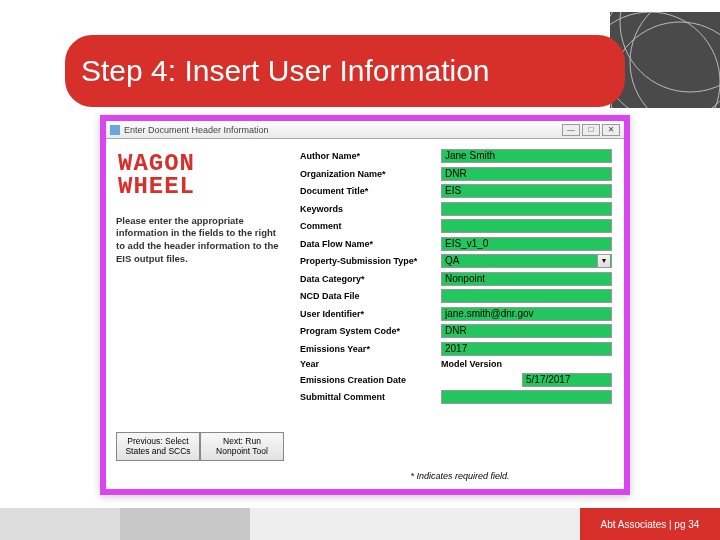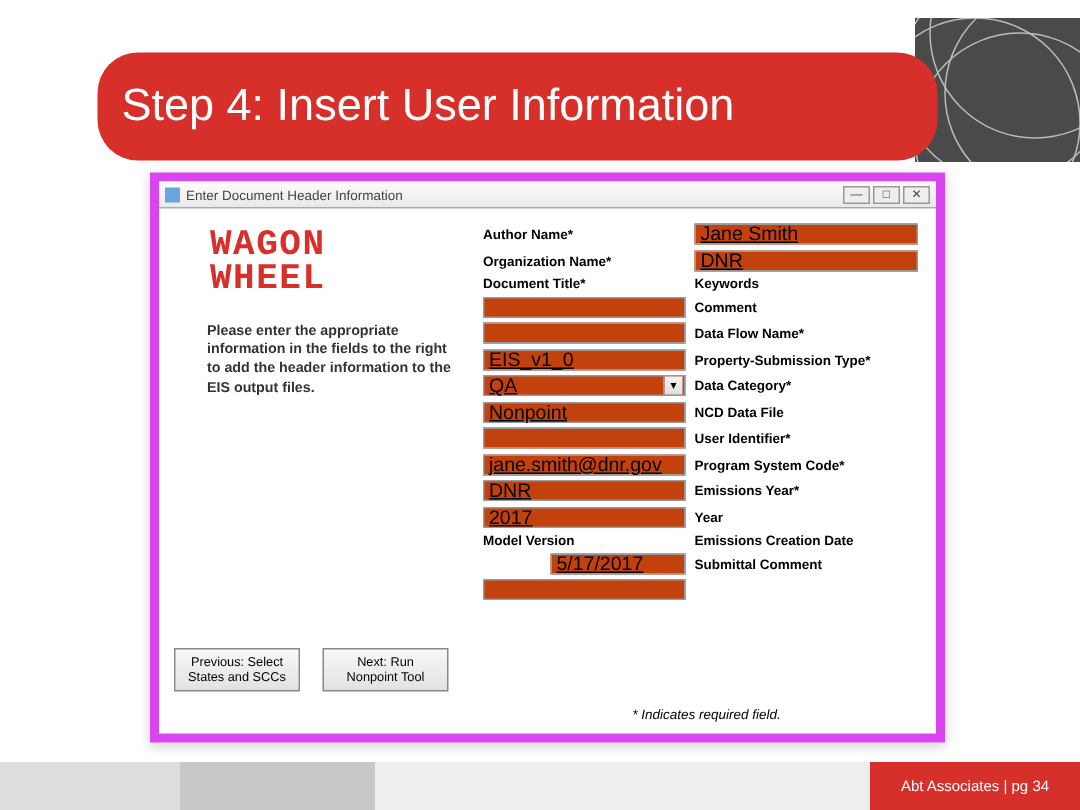--- a/index.html
+++ b/index.html
@@ -11,32 +11,32 @@
   .hero-dark { position: absolute; right: 0; top: 12px; width: 110px; height: 96px; background: #4a4a4a; overflow: hidden; }
   .hero-dark svg { position: absolute; right: -20px; top: -10px; }
 
   .screenshot { position: absolute; left: 100px; top: 115px; width: 530px; height: 380px; border: 6px solid #d946ef; background: #fff; box-shadow: 0 2px 8px rgba(0,0,0,0.2); }
 
   .titlebar { height: 18px; background: linear-gradient(#fdfdfd,#e9e9e9); border-bottom: 1px solid #aaa; display: flex; align-items: center; font-size: 9px; color: #444; padding: 0 4px; position: relative; }
   .titlebar .icon { width: 10px; height: 10px; background: #6aa6de; margin-right: 4px; }
   .titlebar .spacer { flex: 1; }
   .winbtn { width: 18px; height: 12px; border: 1px solid #999; margin-left: 2px; font-size: 8px; line-height: 10px; text-align: center; background: #eee; }
 
-  .body { display: flex; height: calc(100% - 18px); padding-left: 22px; }
+  .body { display: flex; height: calc(100% - 18px); }
   .left { width: 190px; padding: 8px 10px; font-size: 9px; color: #222; }
   .logo { font-family: "Courier New", monospace; font-weight: bold; font-size: 24px; line-height: 0.95; color: #d7302b; letter-spacing: 1px; margin: 6px 0 16px 2px; }
   .instructions { font-size: 9.5px; line-height: 1.35; font-weight: bold; color: #333; }
 
-  .nav-buttons { position: absolute; bottom: 28px; left: 10px; display: flex; gap: 15px; }
+  .nav-buttons { position: absolute; bottom: 28px; left: 10px; display: flex; gap: 0; }
   .nav-buttons button { font-size: 8.5px; padding: 4px 6px; width: 84px; background: linear-gradient(#f8f8f8,#e2e2e2); border: 1px solid #888; cursor: pointer; line-height: 1.1; }
 
   .right { flex: 1; padding: 10px 12px 4px 4px; position: relative; }
   .form { display: grid; grid-template-columns: 135px 1fr; row-gap: 3.5px; column-gap: 6px; font-size: 9px; align-items: center; }
   .form label { font-weight: bold; }
-  .field { height: 14px; border: 1px solid #999; padding: 0 3px; font-size: 13px; line-height: 12px; background: #c2410c; text-decoration: underline; }
+  .field { height: 14px; border: 1px solid #999; padding: 0 3px; font-size: 10px; line-height: 12px; background: #22c55e; }
   .field.select { position: relative; }
   .field.select::after { content: "▾"; position: absolute; right: 1px; top: 0; width: 12px; height: 12px; border-left: 1px solid #999; text-align: center; font-size: 8px; background: linear-gradient(#f5f5f5,#ddd); }
   .field.short { width: 90px; justify-self: end; }
 
   .note { position: absolute; bottom: 8px; left: 50%; transform: translateX(-50%); font-size: 9px; font-style: italic; }
 
   .footer { position: absolute; bottom: 0; left: 0; width: 720px; height: 32px; display: flex; }
   .footer .a { flex: 0 0 120px; background: #ddd; }
   .footer .b { flex: 0 0 130px; background: #c8c8c8; }
   .footer .c { flex: 1; background: #eee; }
@@ -80,20 +80,21 @@
         <button>Next: Run Nonpoint Tool</button>
       </div>
     </div>
     <div class="right">
       <div class="form" id="form-grid">
           <label>Author Name*</label>
           <div class="field">Jane Smith</div>
           <label>Organization Name*</label>
           <div class="field">DNR</div>
           <label>Document Title*</label>
+          <div class="field">EIS</div>
           <label>Keywords</label>
           <div class="field"></div>
           <label>Comment</label>
           <div class="field"></div>
           <label>Data Flow Name*</label>
           <div class="field">EIS_v1_0</div>
           <label>Property-Submission Type*</label>
           <div class="field select">QA</div>
           <label>Data Category*</label>
           <div class="field">Nonpoint</div>

